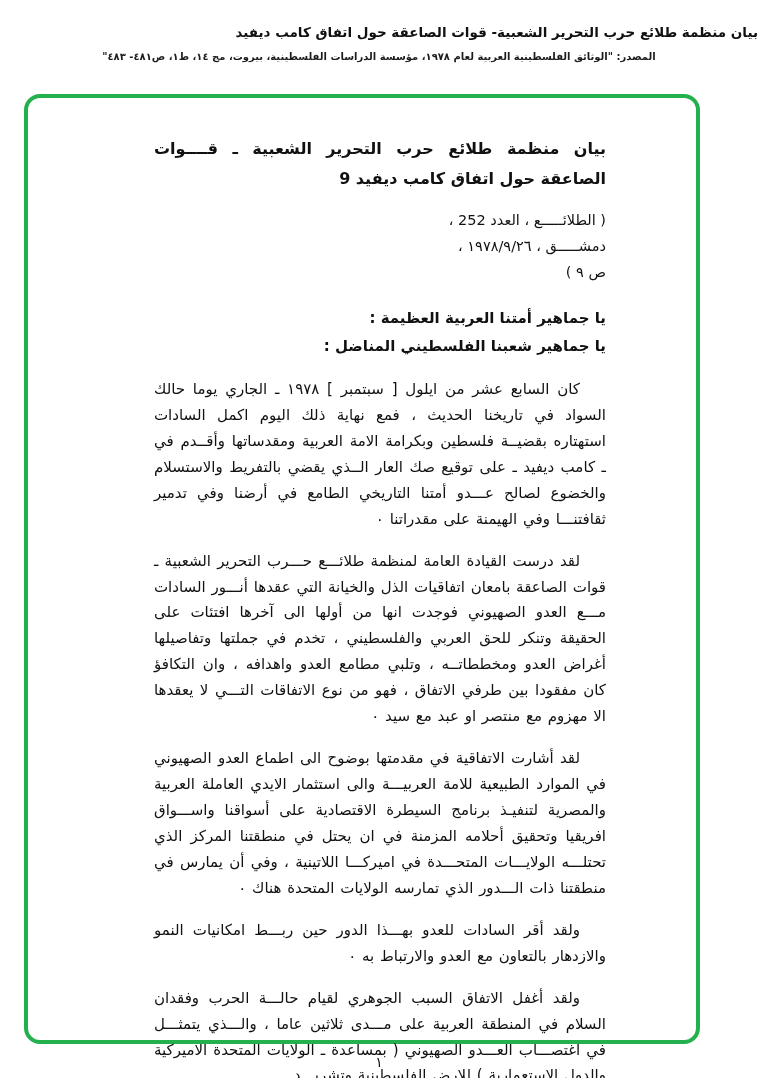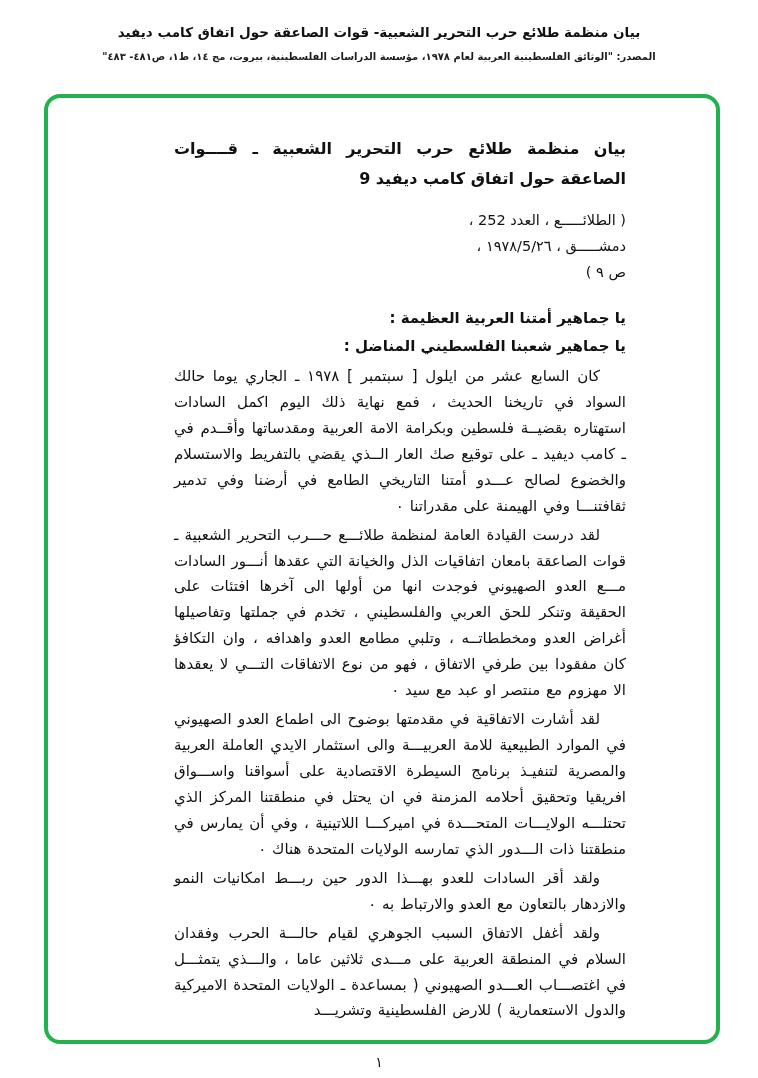--- a/index.html
+++ b/index.html
@@ -6,37 +6,37 @@
   html, body { background: #ffffff; }
   body {
     width: 758px; height: 1078px;
     position: relative;
     font-family: "DejaVu Sans", sans-serif;
     color: #111111;
     overflow: hidden;
   }
   .top-header {
     direction: rtl;
-    text-align: center;
+    text-align: right;
     padding-top: 24px;
     font-size: 13.5px;
     font-weight: bold;
     letter-spacing: 0.2px;
   }
   .source-line {
     direction: rtl;
     text-align: center;
     margin-top: 11px;
     font-size: 10px;
     font-weight: bold;
     color: #1c1c1c;
   }
   .green-box {
     position: absolute;
-    left: 44px; top: 94px;
+    left: 24px; top: 94px;
     width: 676px; height: 950px;
     border: 4px solid #22b14c;
     border-radius: 16px;
     background: #ffffff;
   }
   .doc-content {
     direction: rtl;
     width: 452px;
     margin: 36px 92px 0 126px; 
     text-align: justify;
@@ -57,21 +57,21 @@
   }
   .citation .line { display: block; }
   .salutations {
     margin-top: 20px;
     font-weight: bold;
     font-size: 15px;
     line-height: 1.85;
   }
   .salutations .line { display: block; }
   .body-paragraph {
-    margin-top: 3px;
+    margin-top: 16px;
     font-size: 15px;
     line-height: 1.73;
     text-align: justify;
     text-indent: 26px;
     word-spacing: 1px;
   }
   .page-number {
     position: absolute;
     left: 0; right: 0;
     bottom: 8px;
@@ -90,21 +90,21 @@
 <div class="green-box">
   <div class="doc-content">
 
     <div class="doc-title">
       <span class="line">بيان منظمة طلائع حرب التحرير الشعبية ـ قــــوات</span>
       <span class="line">الصاعقة حول اتفاق كامب ديفيد 9</span>
     </div>
 
     <div class="citation">
       <span class="line">( الطلائـــــع ، العدد 252 ،</span>
-      <span class="line">دمشـــــق ، ١٩٧٨/5/٢٦ ،</span>
+      <span class="line">دمشـــــق ، ١٩٧٨/٩/٢٦ ،</span>
       <span class="line">ص ٩ )</span>
     </div>
 
     <div class="salutations">
       <span class="line">يا جماهير أمتنا العربية العظيمة :</span>
       <span class="line">يا جماهير شعبنا الفلسطيني المناضل :</span>
     </div>
 
     <p class="body-paragraph">كان السابع عشر من ايلول [ سبتمبر ] ١٩٧٨ ـ الجاري يوما حالك السواد في تاريخنا الحديث ، فمع نهاية ذلك اليوم اكمل السادات استهتاره بقضيــة فلسطين وبكرامة الامة العربية ومقدساتها وأقــدم في ـ كامب ديفيد ـ على توقيع صك العار الــذي يقضي بالتفريط والاستسلام والخضوع لصالح عـــدو أمتنا التاريخي الطامع في أرضنا وفي تدمير ثقافتنـــا وفي الهيمنة على مقدراتنا ٠</p>
     <p class="body-paragraph">لقد درست القيادة العامة لمنظمة طلائـــع حـــرب التحرير الشعبية ـ قوات الصاعقة بامعان اتفاقيات الذل والخيانة التي عقدها أنـــور السادات مـــع العدو الصهيوني فوجدت انها من أولها الى آخرها افتئات على الحقيقة وتنكر للحق العربي والفلسطيني ، تخدم في جملتها وتفاصيلها أغراض العدو ومخططاتــه ، وتلبي مطامع العدو واهدافه ، وان التكافؤ كان مفقودا بين طرفي الاتفاق ، فهو من نوع الاتفاقات التـــي لا يعقدها الا مهزوم مع منتصر او عبد مع سيد ٠</p>

